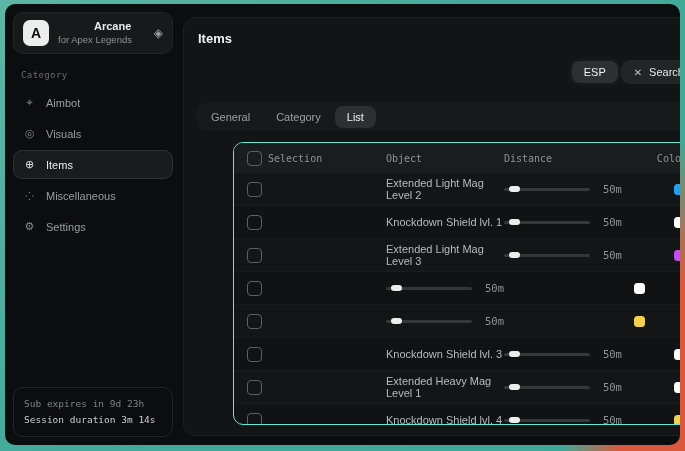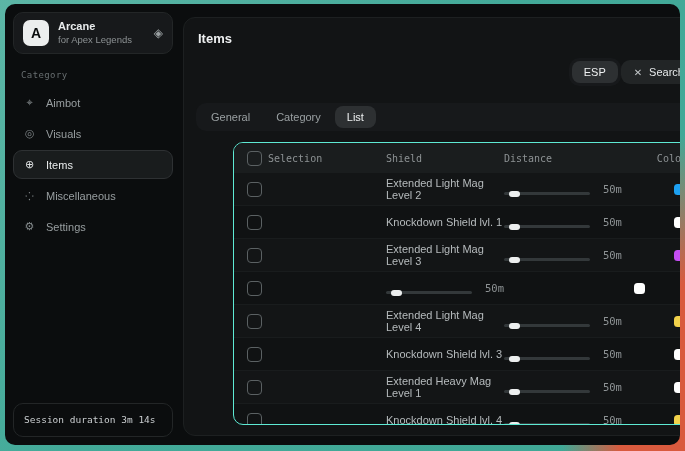--- a/index.html
+++ b/index.html
@@ -12,21 +12,21 @@
   }
   .window{
     position:absolute;left:5px;top:4px;right:5px;bottom:6px;
     background:#0b0d0e;border-radius:10px;display:flex;overflow:hidden;
   }
   
   .sidebar{width:176px;flex:0 0 176px;display:flex;flex-direction:column;padding:8px;box-sizing:border-box;}
   .logo-card{display:flex;align-items:center;gap:9px;background:#17191b;border:1px solid #232627;border-radius:10px;padding:7px 9px;}
   .logo-sq{width:26px;height:26px;background:#eceeee;border-radius:7px;color:#0b0d0e;font-weight:bold;font-size:14px;display:flex;align-items:center;justify-content:center;}
   .logo-text{flex:1;line-height:1.25;}
-  .logo-name{font-size:11px;font-weight:bold;color:#e8ebec;}
+  .logo-name{font-size:11px;font-weight:bold;color:#e8ebec;margin-left:36px;}
   .logo-sub{font-size:9.5px;color:#8d9294;}
   .pin{color:#9aa0a2;font-size:12px;cursor:pointer;}
   .cat-label{font-family:"DejaVu Sans Mono",monospace;font-size:9px;color:#686e70;letter-spacing:.4px;margin:16px 0 8px 8px;}
   .nav{display:flex;flex-direction:column;gap:2px;}
   .nav-item{display:flex;align-items:center;gap:10px;height:27px;padding:0 9px;border:1px solid transparent;border-radius:9px;color:#989ea0;font-size:11px;cursor:pointer;}
   .nav-item .nicon{width:13px;font-size:11px;text-align:center;color:#83898b;}
   .nav-item.active{background:#191c1d;border-color:#2e3133;color:#e9eced;}
   .nav-item.active .nicon{color:#dfe2e3;}
   .side-spacer{flex:1;}
   .session-card{border:1px solid #232627;border-radius:10px;padding:8px 10px;font-family:"DejaVu Sans Mono",monospace;font-size:9.5px;line-height:1.7;}
@@ -45,21 +45,21 @@
   
   .table{margin-top:11px;border:1px solid #5eead4;border-radius:10px;overflow:hidden;background:#101213;flex:1;margin-left:37px;}
   .trow{display:grid;grid-template-columns:34px 118px 1fr 152px 40px;align-items:center;height:32px;}
   .thead{height:30px;background:#1a1d1e;font-family:"DejaVu Sans Mono",monospace;font-size:10px;color:#8d9294;}
   .trow + .trow{border-top:1px solid #191c1d;}
   .trow:nth-child(odd):not(.thead){background:#131516;}
   .cell{display:flex;align-items:center;}
   .c-check{justify-content:flex-end;padding-right:6px;}
   .checkbox{width:13px;height:13px;border:1.5px solid #5b6163;border-radius:4px;background:transparent;cursor:pointer;display:inline-block;}
   .c-obj{font-size:11px;color:#b6bbbd;}
-  .c-dist{gap:13px;align-items:flex-end;}
+  .c-dist{gap:13px;}
   .slider{position:relative;width:86px;height:3px;background:#33383a;border-radius:2px;cursor:pointer;display:inline-block;}
   .thumb{position:absolute;left:5px;top:-1.5px;width:11px;height:6px;background:#eceeee;border-radius:3px;}
   .dist-val{font-family:"DejaVu Sans Mono",monospace;font-size:10.5px;color:#8f9496;}
   .c-color{justify-content:flex-end;padding-right:11px;}
   .swatch{width:11px;height:11px;border-radius:3.5px;cursor:pointer;display:inline-block;}
   .h-color{justify-content:flex-end;padding-right:9px;}
 </style>
 </head>
 <body>
 
@@ -95,20 +95,21 @@
         </div>
         <div class="nav-item">
           <span class="nicon">⚙</span>
           <span>Settings</span>
         </div>
       </div>
 
     <div class="side-spacer"></div>
 
     <div class="session-card">
+      <div class="session-line1">Sub expires in 9d 23h</div>
       <div class="session-line2">Session duration 3m 14s</div>
     </div>
   </div>
 
   <div class="main">
     <div class="page-title">Items</div>
 
     <div class="toolbar">
       <div class="pillgroup">
           <span class="pill active">ESP</span>
@@ -124,21 +125,21 @@
         <span class="pill">Category</span>
         <span class="pill active">List</span>
       </div>
 
     <div class="table">
       <div class="trow thead">
         <div class="cell c-check">
             <span class="checkbox"></span>
           </div>
         <div class="cell">Selection</div>
-        <div class="cell">Shield</div>
+        <div class="cell">Object</div>
         <div class="cell">Distance</div>
         <div class="cell h-color">Color</div>
       </div>
       <div>
           <div class="trow">
             <div class="cell c-check">
               <span class="checkbox"></span>
             </div>
             <div class="cell"></div>
             <div class="cell c-obj">Extended Light Mag Level 2</div>
@@ -197,21 +198,20 @@
             </div>
             <div class="cell c-color">
               <span class="swatch" style="background:#ffffff"></span>
             </div>
           </div>
           <div class="trow">
             <div class="cell c-check">
               <span class="checkbox"></span>
             </div>
             <div class="cell"></div>
-            <div class="cell c-obj">Extended Light Mag Level 4</div>
             <div class="cell c-dist">
               <span class="slider">
                 <span class="thumb"></span>
               </span>
               <span class="dist-val">50m</span>
             </div>
             <div class="cell c-color">
               <span class="swatch" style="background:#f2d24b"></span>
             </div>
           </div>

